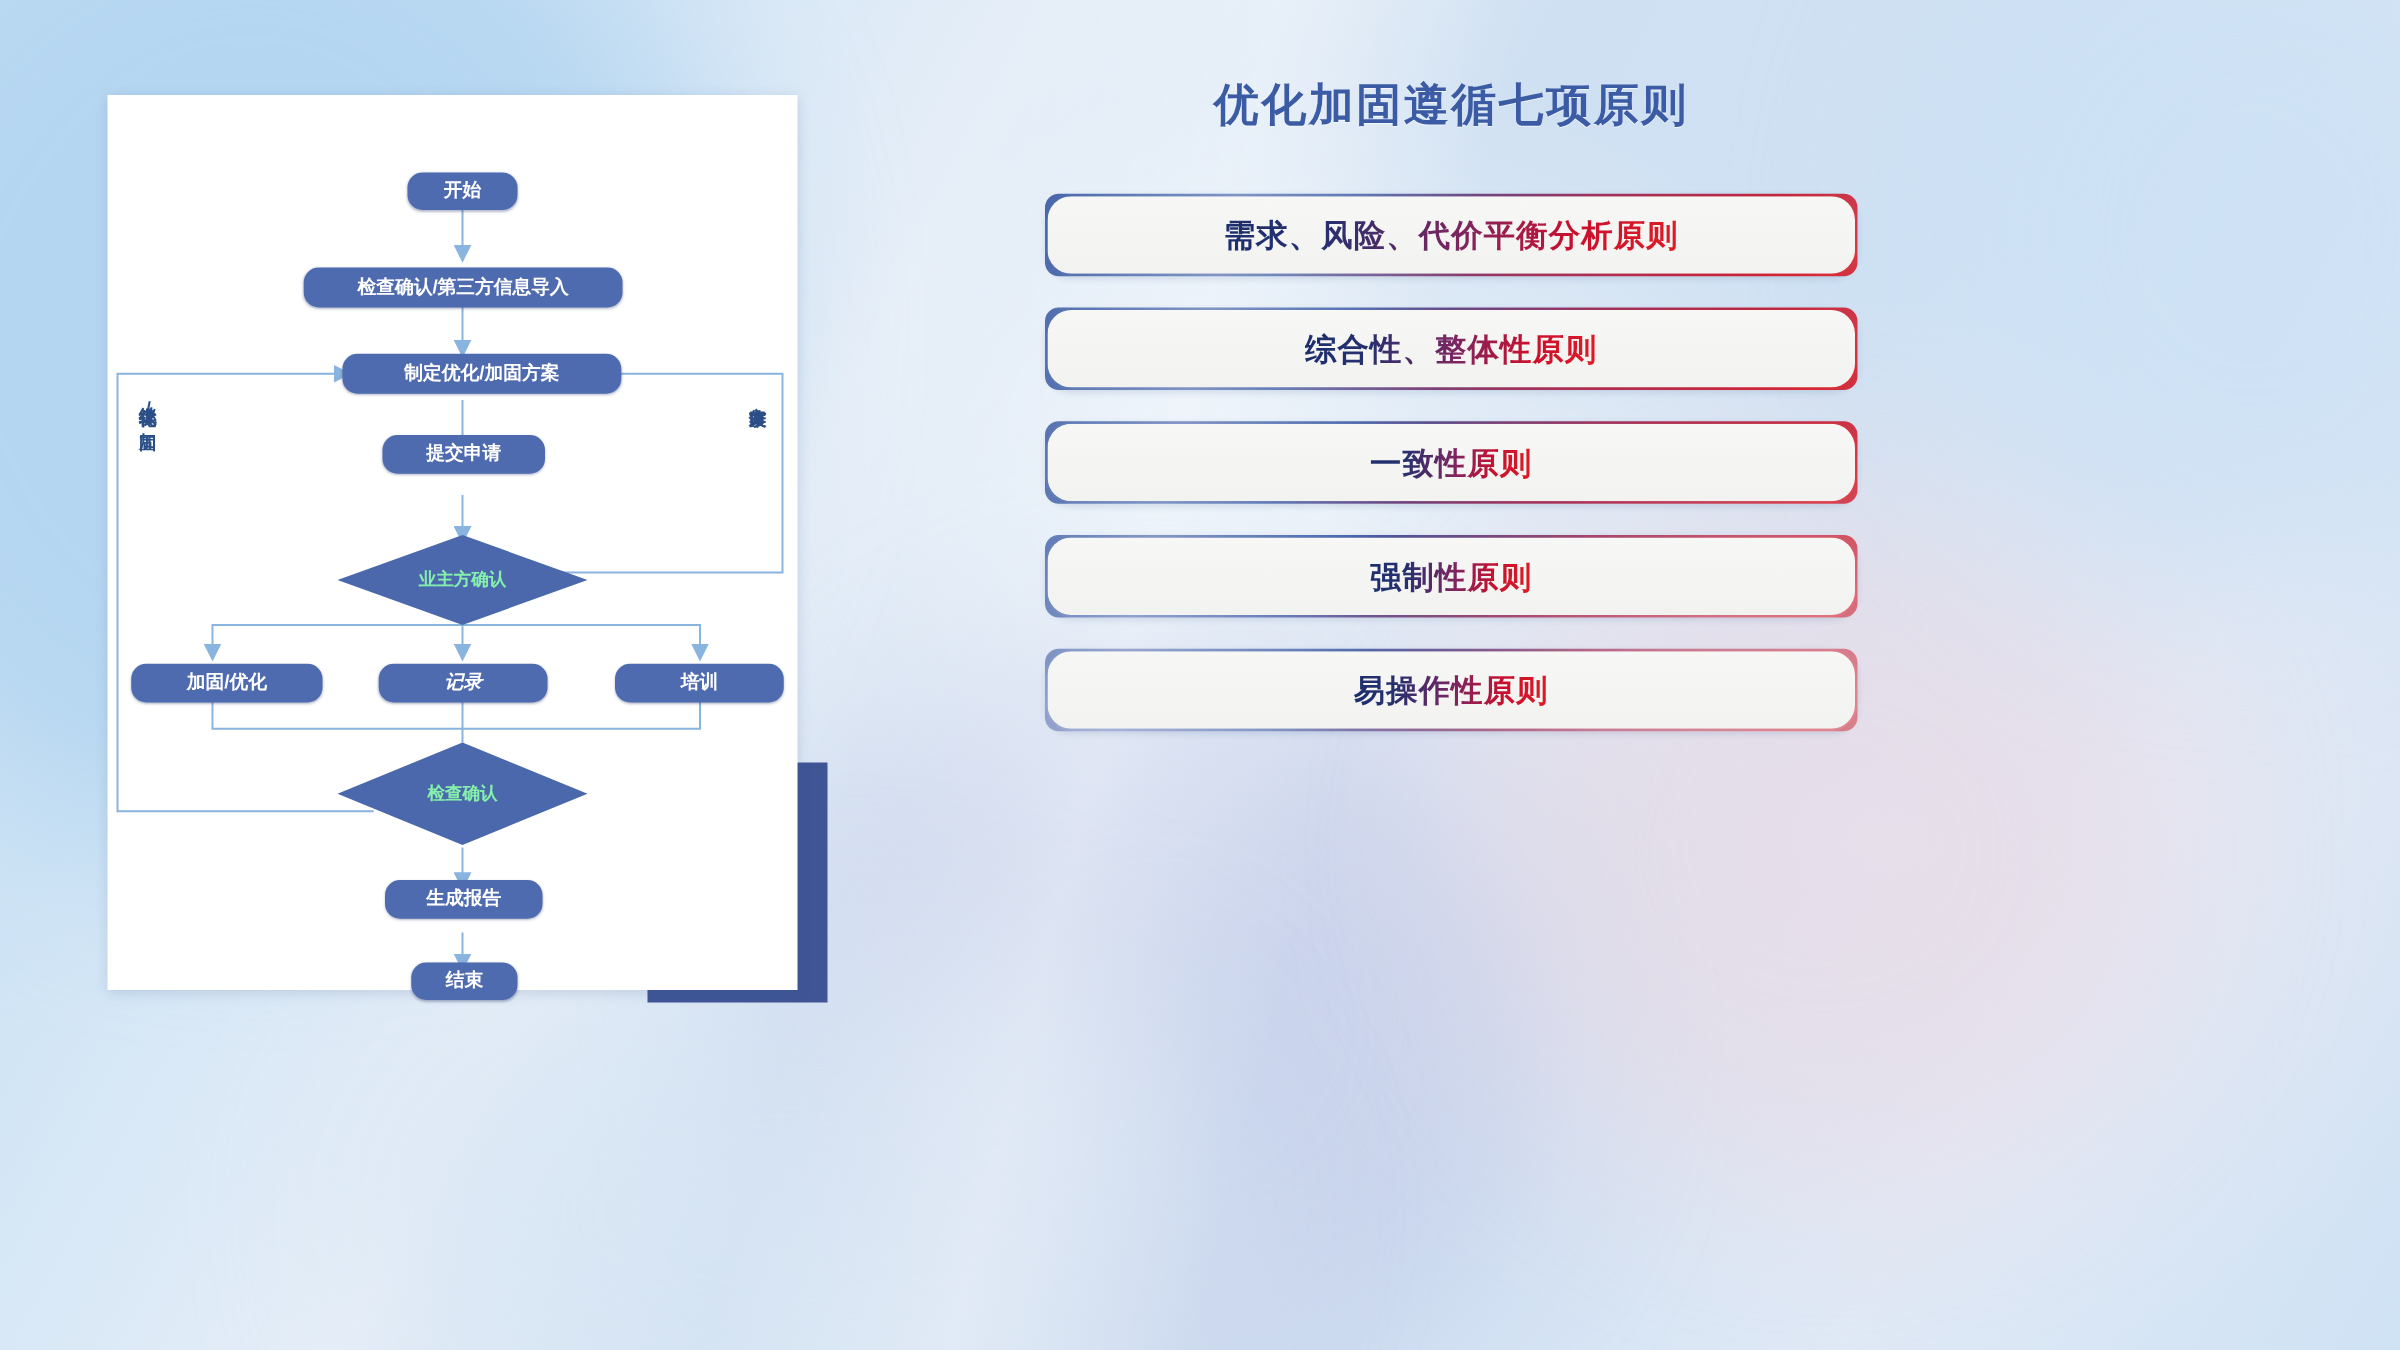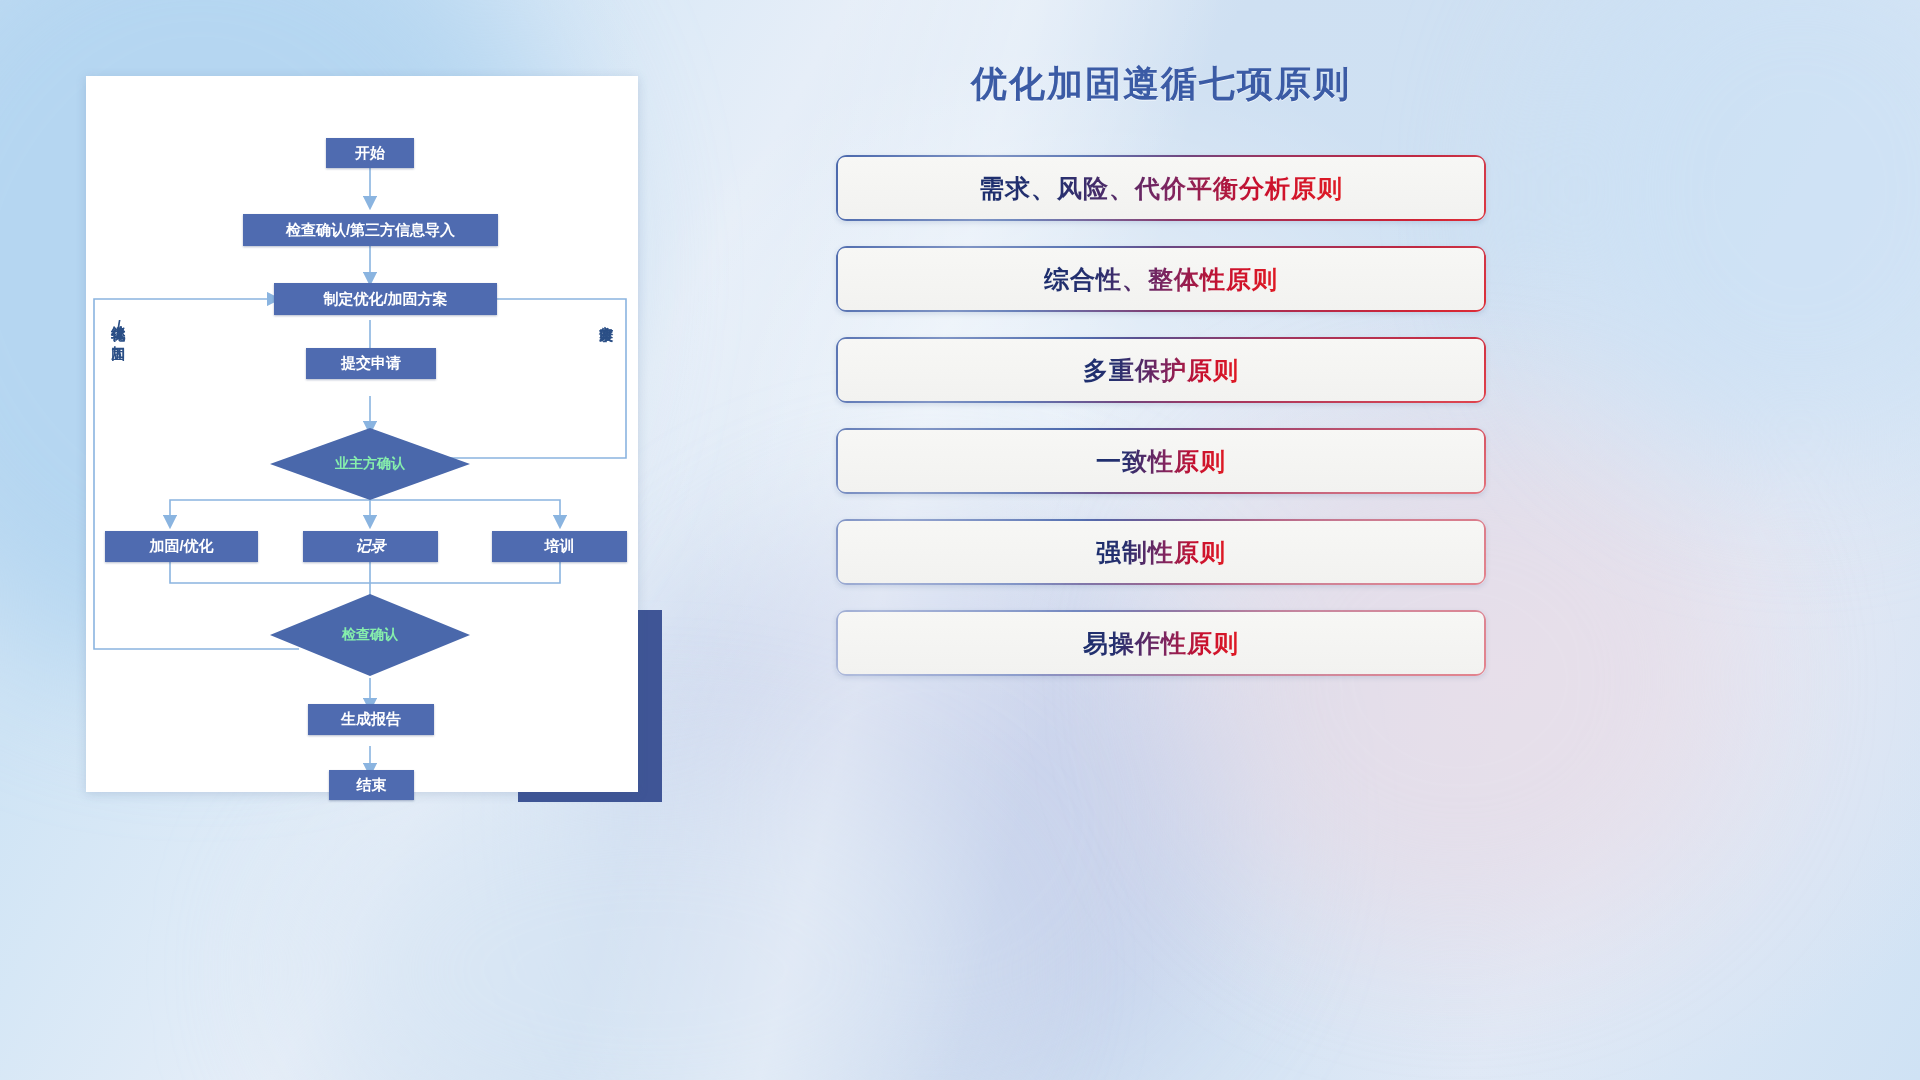--- a/index.html
+++ b/index.html
@@ -28,21 +28,21 @@
   
   .accent-rect { position:absolute; left:518px; top:610px; width:144px; height:192px; background:#3f5596; }
   .chart-card {
     position:absolute; left:86px; top:76px; width:552px; height:716px;
     background:#ffffff; box-shadow:0 2px 10px rgba(60,90,140,.18);
   }
   .flow { position:absolute; inset:0; }
   .flow svg { position:absolute; left:0; top:0; }
 
   .node {
-    position:absolute; background:#4f6bb0; color:#fff; border-radius:0;
+    position:absolute; background:#4f6bb0; color:#fff; border-radius:12px;
     display:flex; align-items:center; justify-content:center; text-align:center;
     font-size:15px; font-weight:bold; line-height:1.1; white-space:nowrap;
     box-shadow:0 1px 2px rgba(40,60,110,.35);
   }
   .diamond {
     position:absolute; display:flex; align-items:center; justify-content:center;
     color:#86efac; font-size:14px; font-weight:bold; white-space:nowrap;
     background:#4a68ab; clip-path:polygon(50% 0,100% 50%,50% 100%,0 50%);
   }
   .vlabel {
@@ -51,21 +51,21 @@
     line-height:1.05; white-space:nowrap;
   }
 
   
   .panel { position:absolute; left:836px; top:60px; width:650px; }
   .panel-title {
     text-align:center; font-size:36px; font-weight:bold; color:#3b5ba5;
     letter-spacing:2px; margin-bottom:46px; text-shadow:0 1px 0 rgba(255,255,255,.6);
   }
   .principle {
-    position:relative; height:66px; margin-bottom:25px; border-radius:9px;
+    position:relative; height:66px; margin-bottom:25px; border-radius:21px;
     background:linear-gradient(180deg,#f7f7f5 0%,#f2f2f0 100%);
     display:flex; align-items:center; justify-content:center;
     box-shadow:0 2px 5px rgba(70,100,150,.16);
     border:2px solid transparent;
     background-clip:padding-box;
   }
   .principle::before{
     content:""; position:absolute; inset:-2px; border-radius:11px; z-index:-1;
     background:linear-gradient(135deg,#3b5ba5 0%,#3b5ba5 34%,#a0325c 62%,#e01b24 100%);
   }
@@ -161,23 +161,20 @@
 
   <div class="principle">
     <span class="principle-text">需求、风险、代价平衡分析原则</span>
   </div>
 
   <div class="principle">
     <span class="principle-text">综合性、整体性原则</span>
   </div>
 
 
-  <div class="principle">
-    <span class="principle-text">多重保护原则</span>
-  </div>
 
   <div class="principle">
     <span class="principle-text">一致性原则</span>
   </div>
 
   <div class="principle">
     <span class="principle-text">强制性原则</span>
   </div>
 
   <div class="principle">

